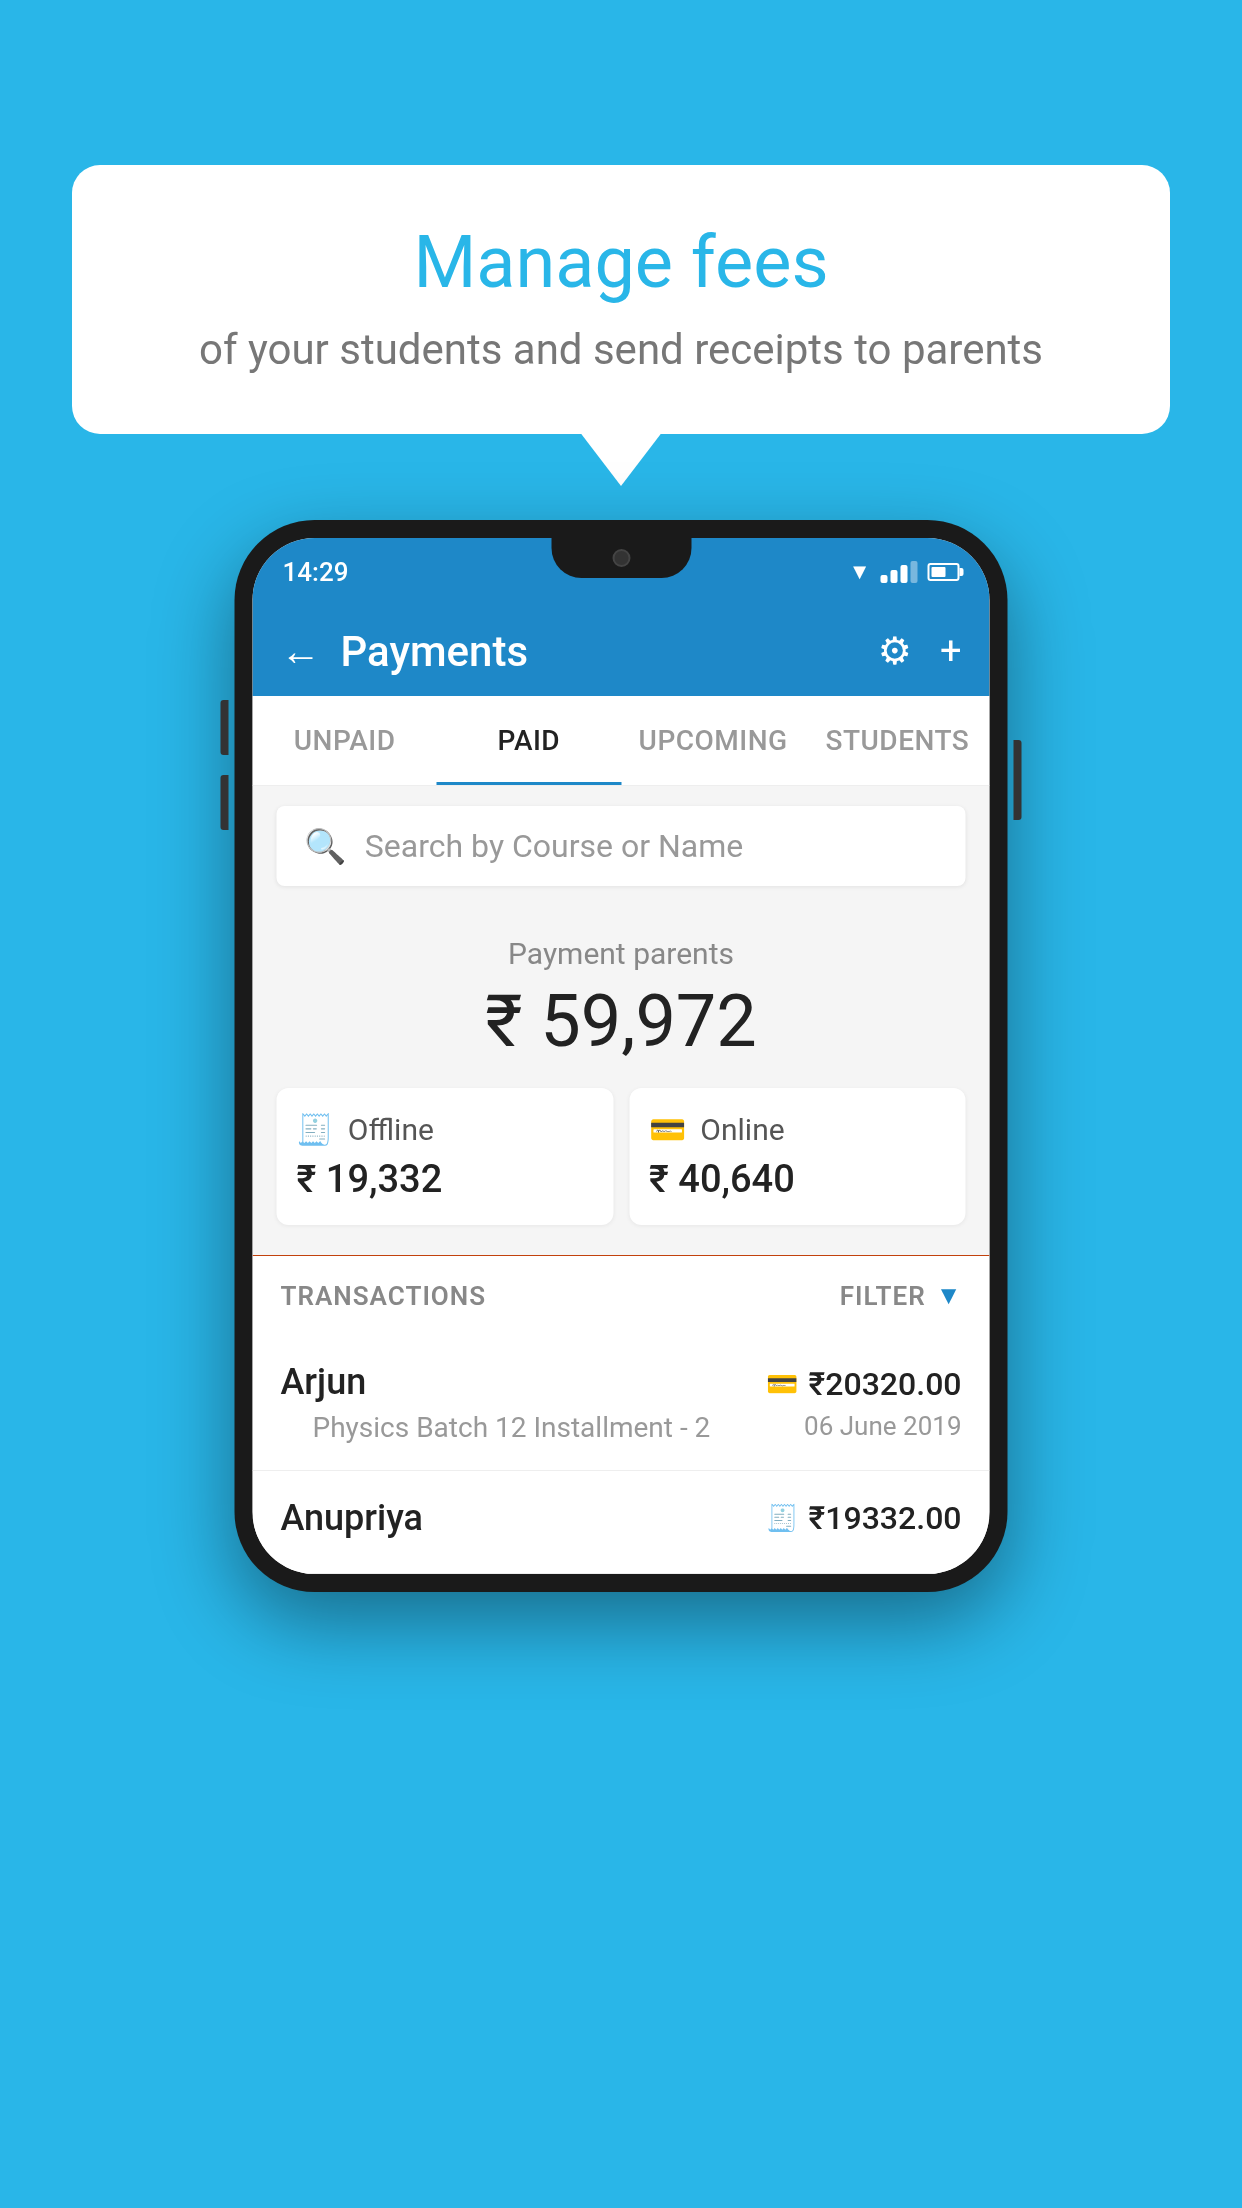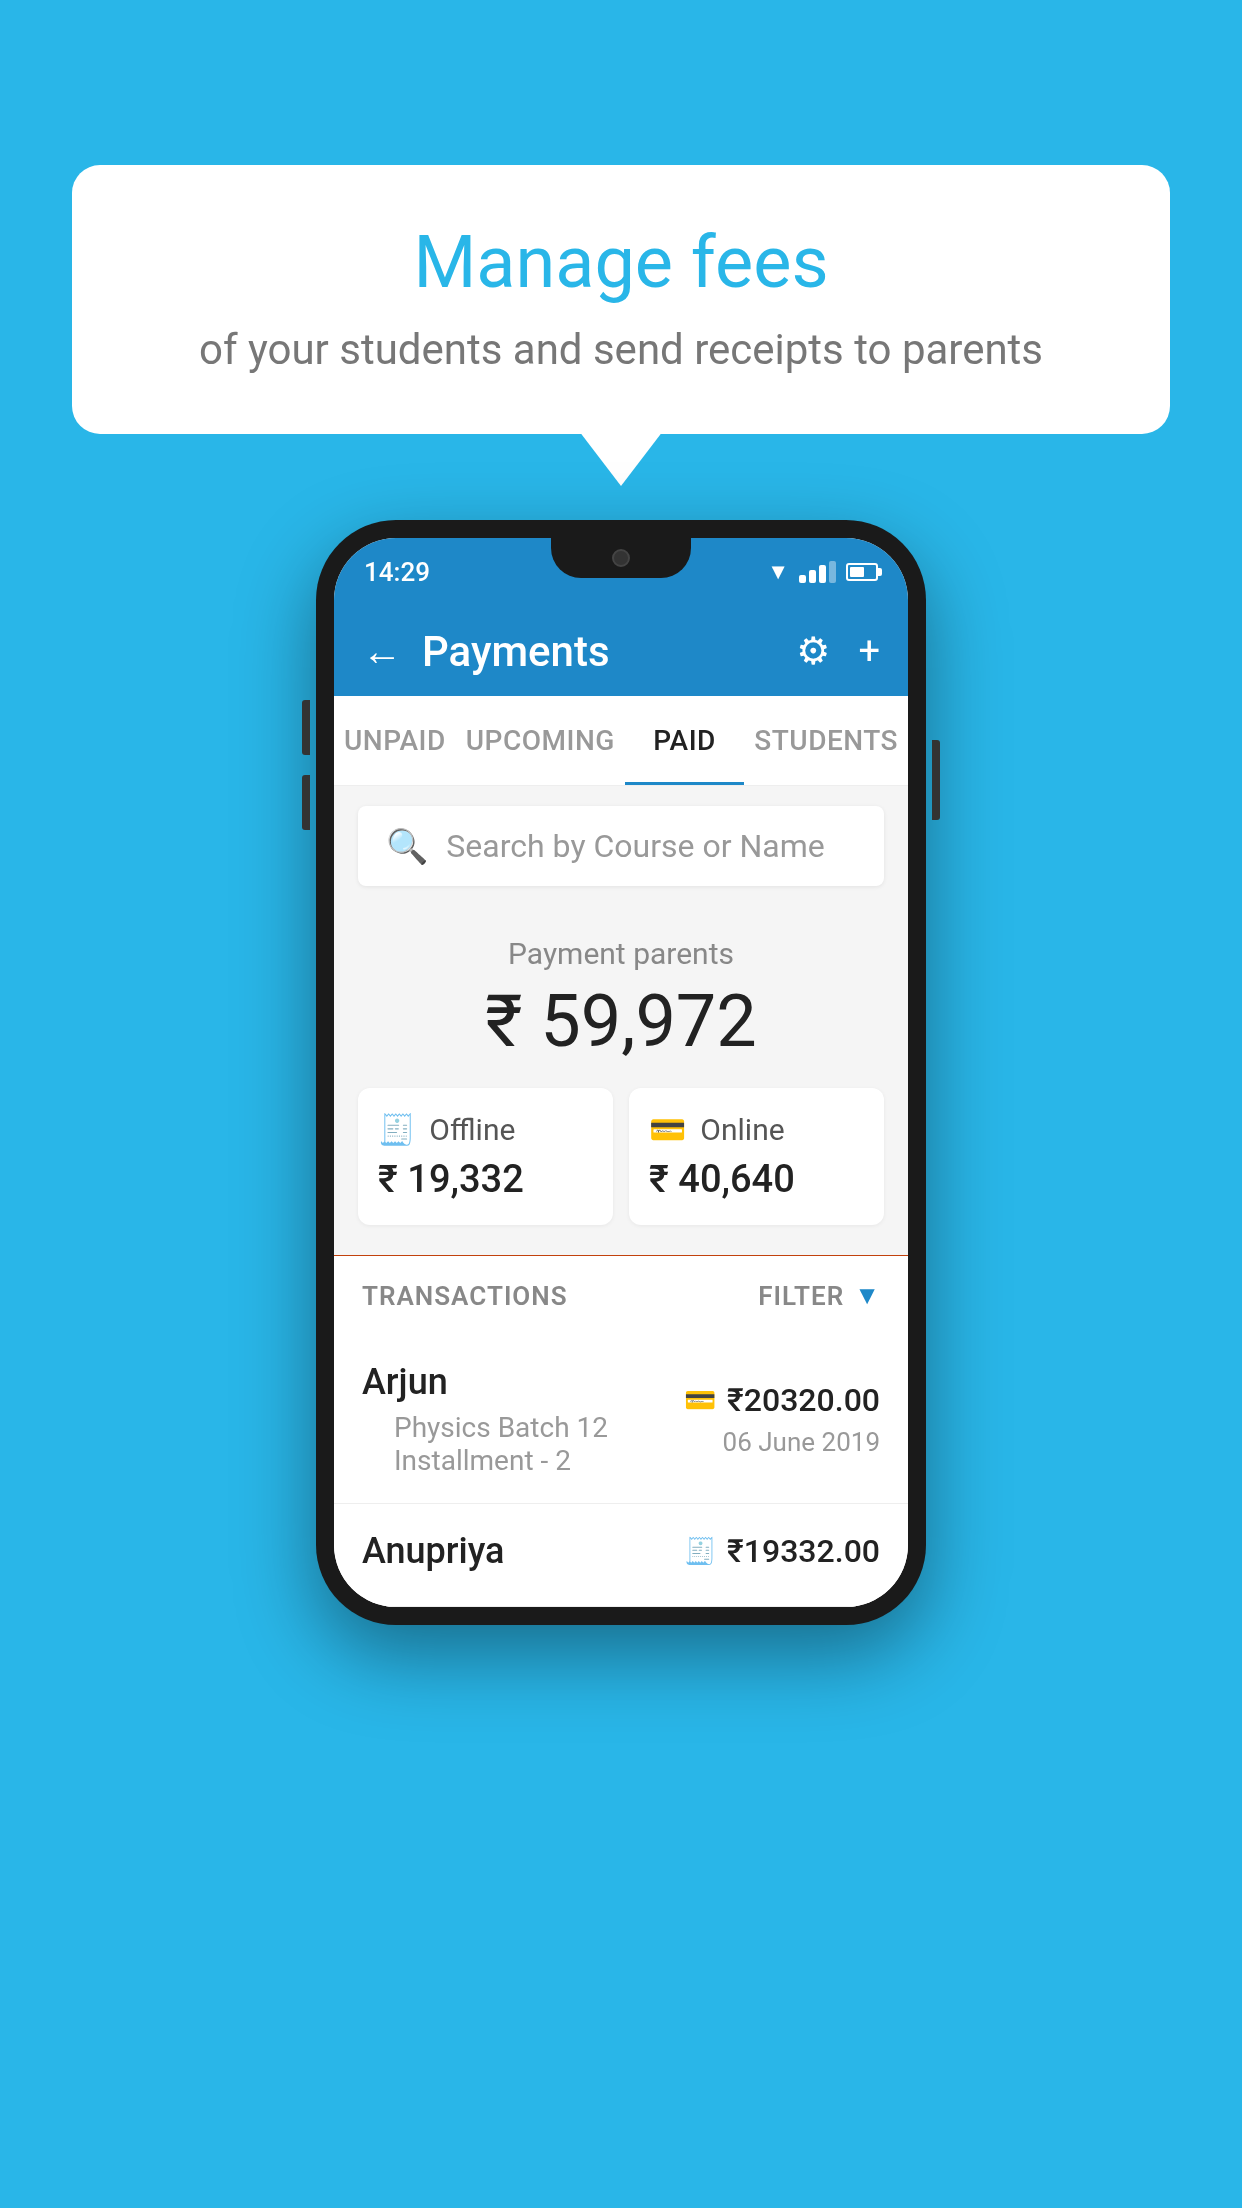--- a/index.html
+++ b/index.html
@@ -54,21 +54,21 @@
       color: #777;
       font-weight: 400;
     }
 
     
     .phone-container {
       position: absolute;
       top: 520px;
       left: 50%;
       transform: translateX(-50%);
-      width: 610px;
+      width: 773px;
     }
 
     .phone {
       background: #1a1a1a;
       border-radius: 80px;
       padding: 18px;
       box-shadow: 0 30px 80px rgba(0,0,0,0.4);
       position: relative;
     }
 
@@ -488,22 +488,22 @@
         <span class="back-arrow">←</span>
         <span class="app-title">Payments</span>
         <div class="header-icons">
           <span class="gear-icon">⚙</span>
           <span class="plus-icon">+</span>
         </div>
       </div>
 
       <div class="tabs">
         <div class="tab">UNPAID</div>
+        <div class="tab active">PAID</div>
         <div class="tab">UPCOMING</div>
-        <div class="tab active">PAID</div>
         <div class="tab">STUDENTS</div>
       </div>
 
       <div class="search-container">
         <div class="search-bar">
           <span class="search-bar-icon">🔍</span>
           <span class="search-placeholder">Search by Course or Name</span>
         </div>
       </div>
 

